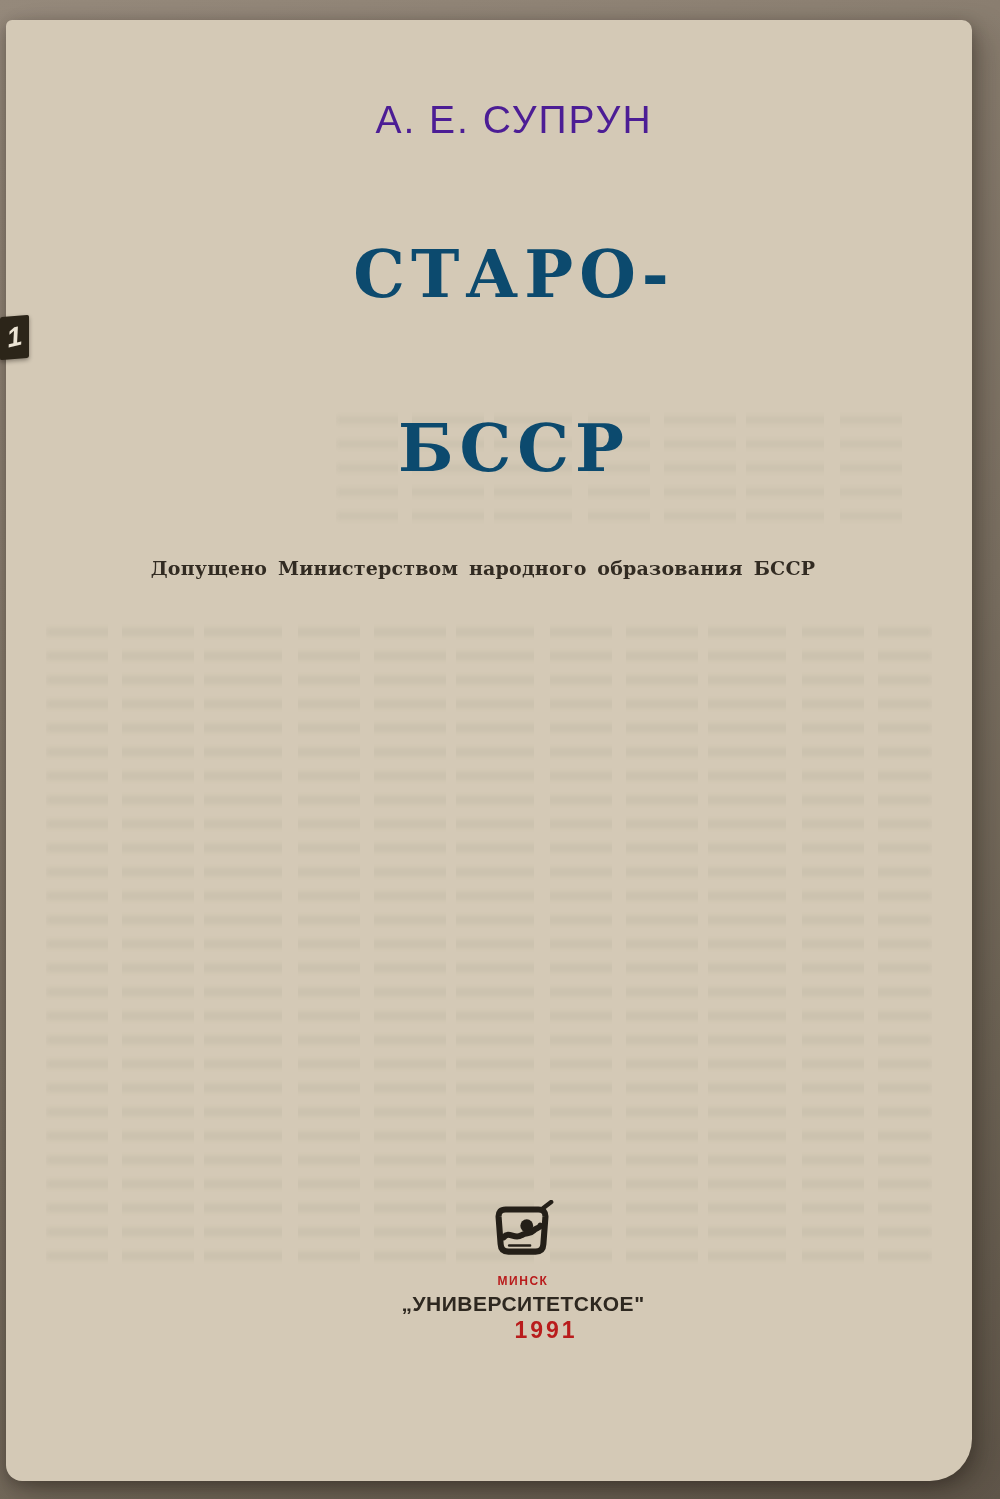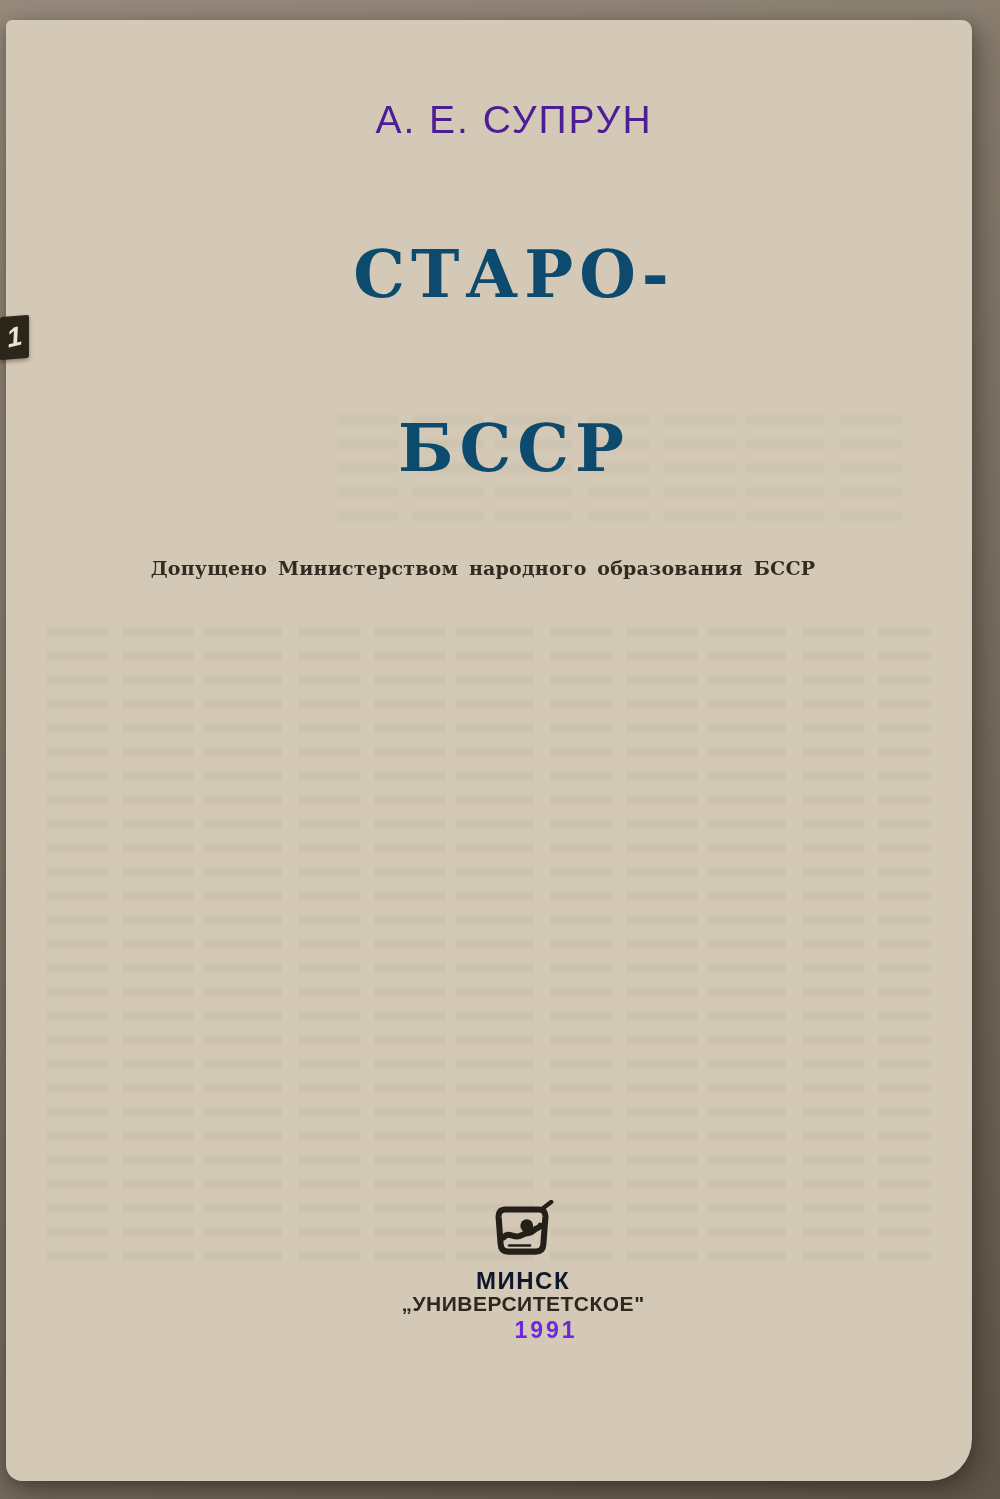--- a/index.html
+++ b/index.html
@@ -75,25 +75,25 @@
     font-size: 19px; line-height: 22px;
     word-spacing: 4px; letter-spacing: .2px;
     color: #322b22;
     margin-top: 23px;
   }
   .approval > span { left: -6px; }
 
   .logo { top: 1180px; left: 0; right: 0; text-align: center; }
   .logo svg { position: relative; left: 33px; width: 68px; height: 57px; }
 
-  .city   { top: 1249px; font-size: 24px; line-height: 24px; font-weight: 600; letter-spacing: 1.5px; color: #0f172a; }
+  .city   { top: 1249px; font-size: 12px; line-height: 24px; font-weight: 600; letter-spacing: 1.5px; color: #b91c1c; }
   .city > span { left: 34px; }
   .pub    { top: 1271px; font-size: 21px; line-height: 26px; font-weight: 600; letter-spacing: .5px; color: #2e2820; }
   .pub > span { left: 34px; }
-  .year   { top: 1297px; font-size: 23px; line-height: 27px; font-weight: 600; letter-spacing: 3px; color: #6d28d9; }
+  .year   { top: 1297px; font-size: 23px; line-height: 27px; font-weight: 600; letter-spacing: 3px; color: #b91c1c; }
   .year > span { left: 57px; }
 
   
   .edge-tab {
     position: absolute;
     left: 0; top: 316px;
     width: 29px; height: 43px;
     background: #2c2519;
     border-radius: 2px;
     transform: skewY(-5deg);

